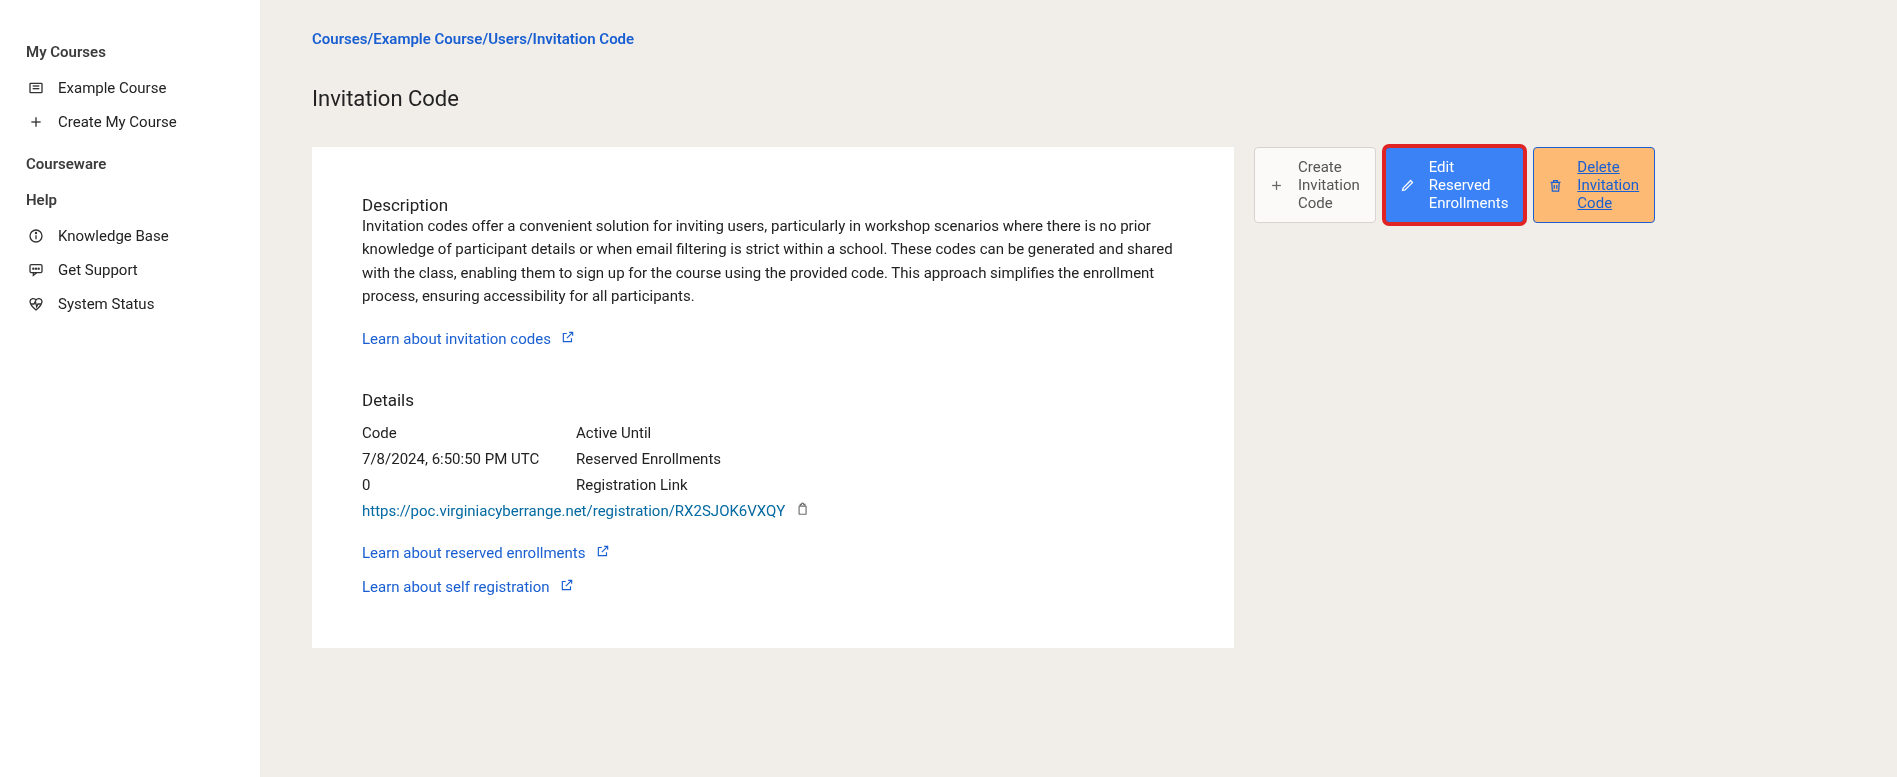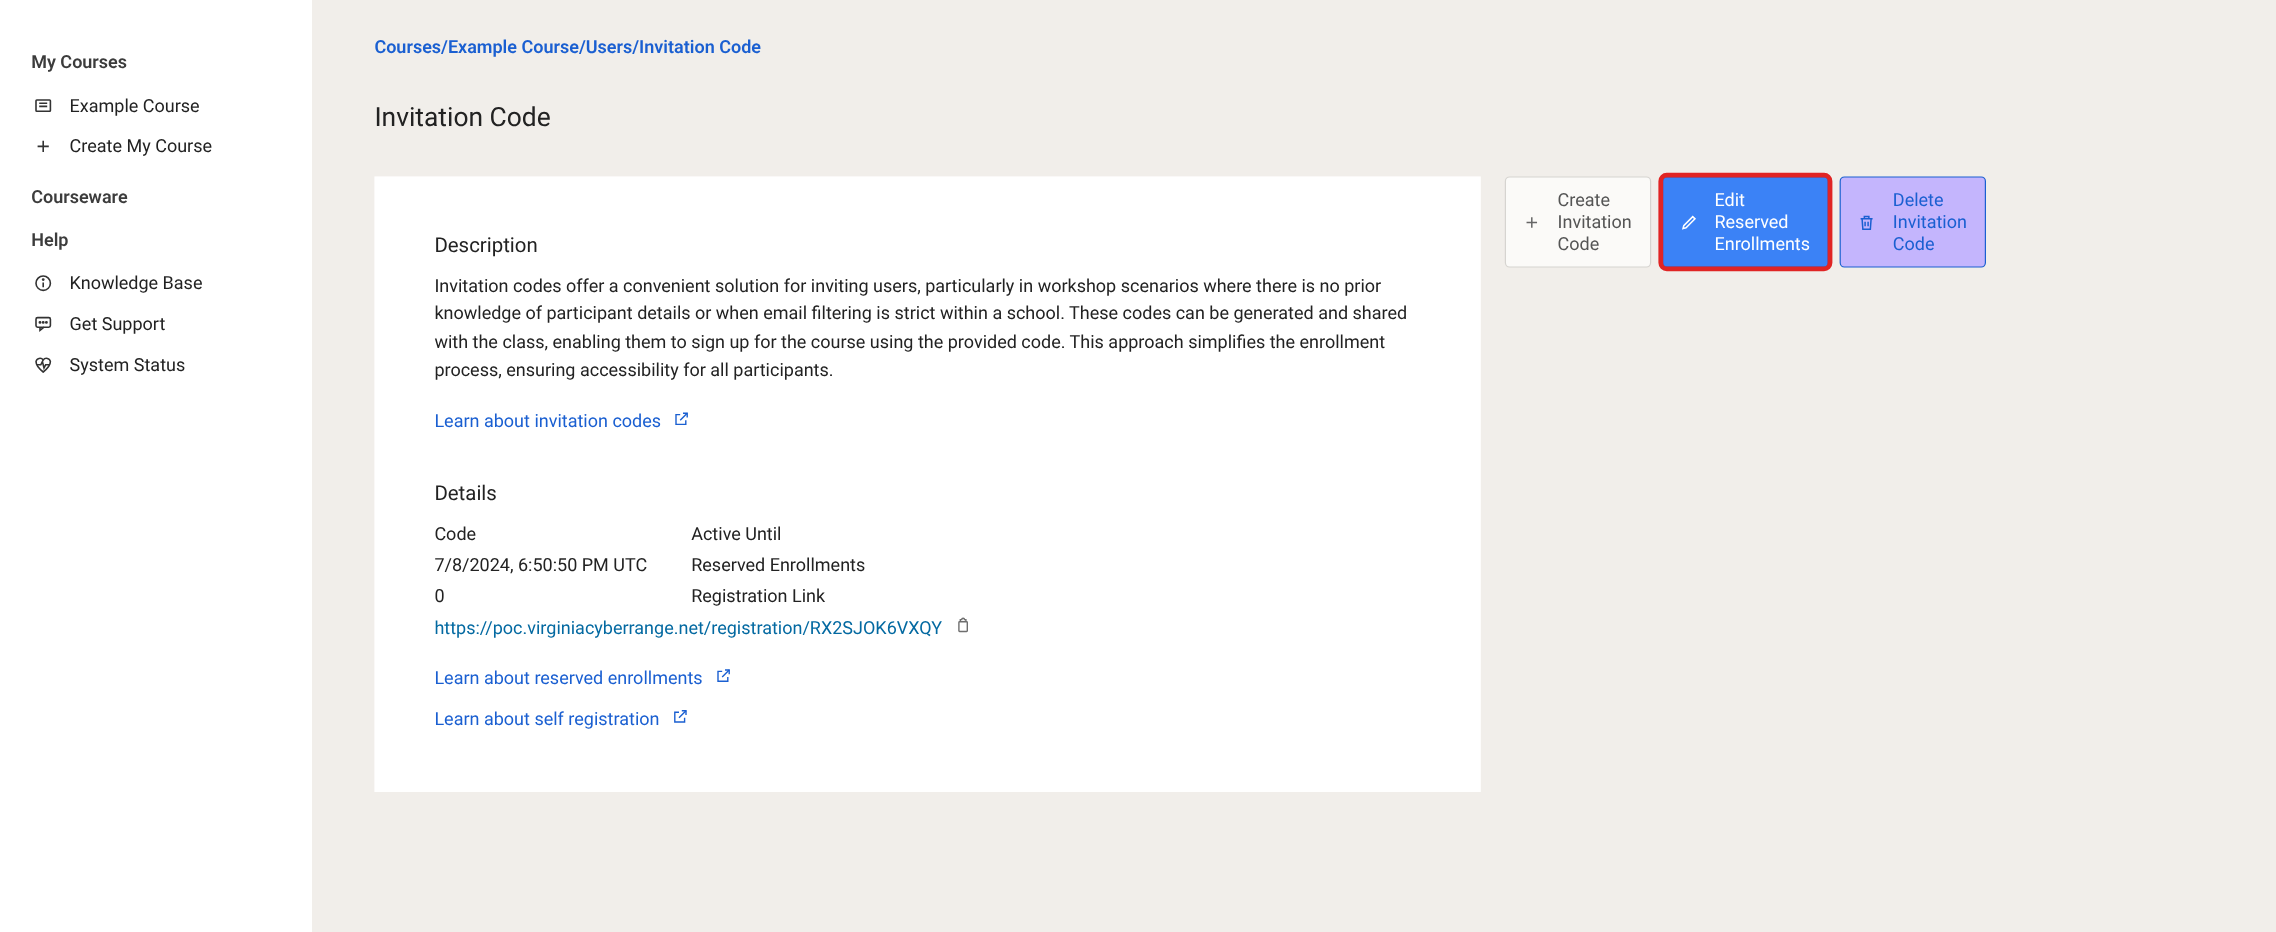--- a/index.html
+++ b/index.html
@@ -91,30 +91,31 @@
     color: #555;
   }
   .action-edit {
     background: #3b82f6;
     border: 1px solid #1a5fd1;
     color: #ffffff;
     outline: 4px solid #e02424;
     outline-offset: -1px;
   }
   .action-delete {
-    background: #c4b5fd;
+    background: #fdba74;
     border: 1px solid #1a5fd1;
     color: #1a5fd1;
+    text-decoration: underline;
   }
   .action-btn .icon { width: 16px; height: 16px; display: inline-flex; align-items: center; justify-content: center; }
   .action-btn .icon svg { width: 15px; height: 15px; }
   .section-heading {
     font-size: 17px;
     color: #222;
-    margin-bottom: 12px;
+    margin-bottom: 0;
     font-weight: 400;
   }
   .section-heading.details { margin-top: 30px; margin-bottom: 14px; }
   .description-text {
     font-size: 15px;
     line-height: 1.55;
     color: #222;
     margin-bottom: 22px;
   }
   .link {

